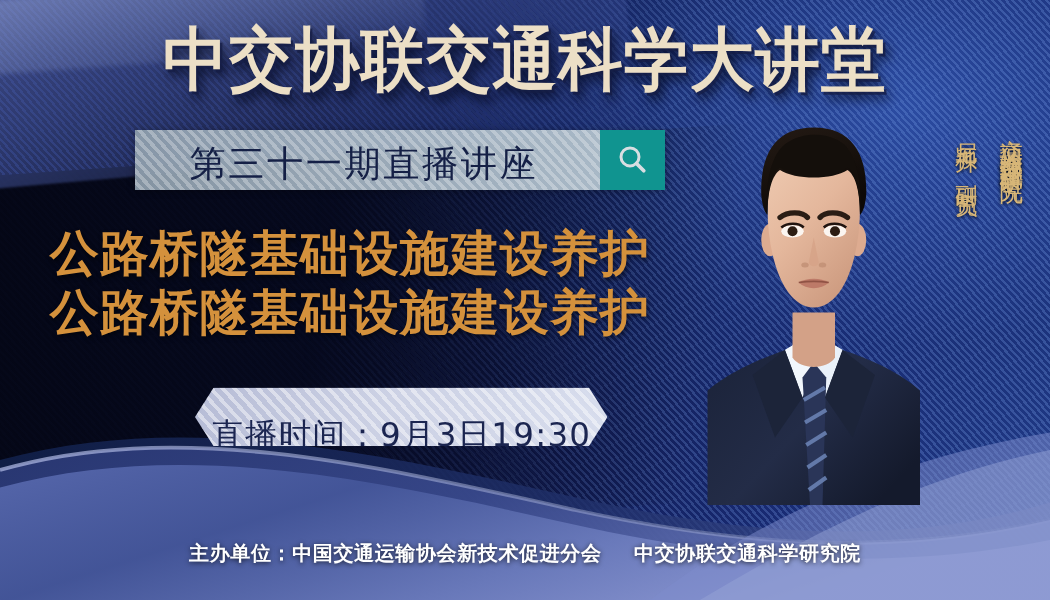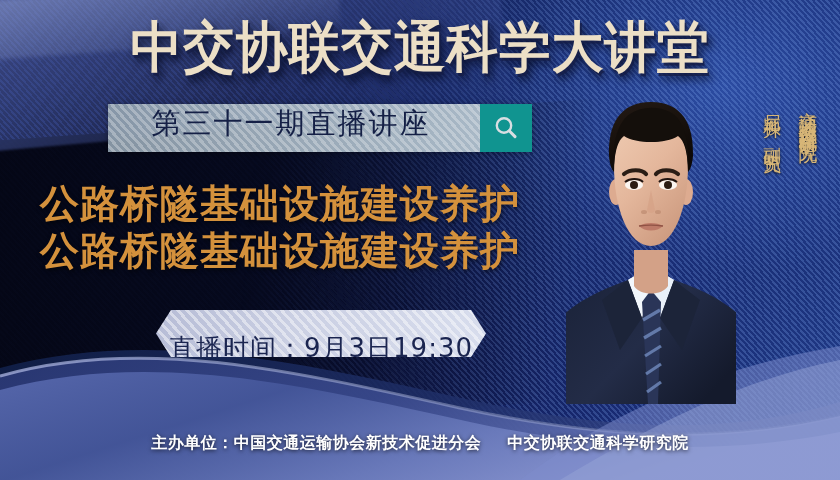--- a/index.html
+++ b/index.html
@@ -90,21 +90,21 @@
   
   .subtitle-bar {
     position:absolute; left:108px; top:104px;
     width:424px; height:48px;
     display:flex; align-items:stretch;
     box-shadow:0 1px 6px rgba(0,0,0,0.35);
   }
   .subtitle-bar .sb-body {
     position:relative; flex:1;
     background:linear-gradient(100deg, rgba(142,158,172,0.92) 0%, rgba(160,176,190,0.93) 40%, rgba(176,192,204,0.95) 100%);
-    display:flex; align-items:flex-start; justify-content:center;
+    display:flex; align-items:flex-end; justify-content:center;
     overflow:hidden;
   }
   .subtitle-bar .sb-body::after {
     content:""; position:absolute; inset:0;
     background-image:repeating-linear-gradient(48deg,
       rgba(255,255,255,0.0) 0 3px,
       rgba(255,255,255,0.28) 3px 6px);
     pointer-events:none;
   }
   .subtitle-bar .sb-text {

